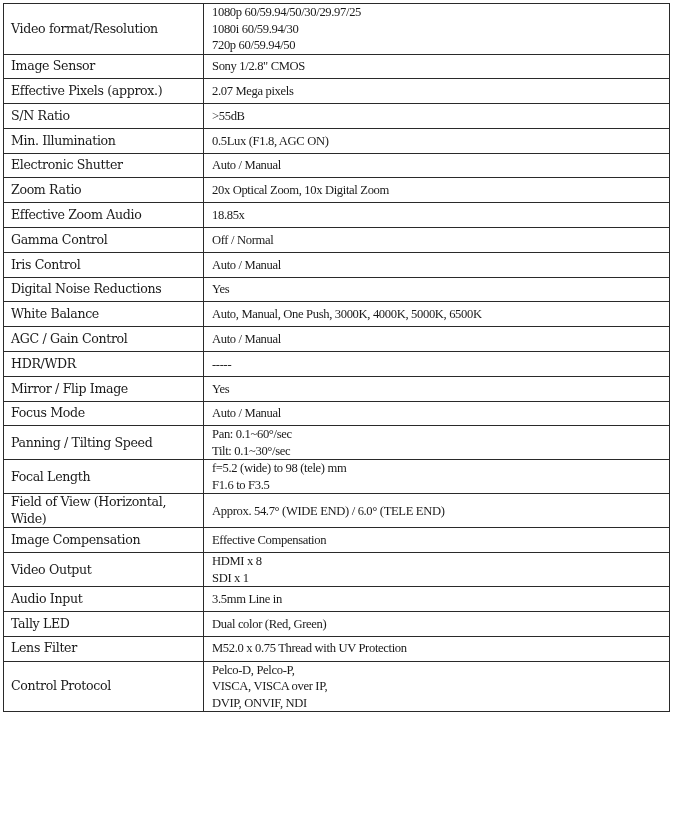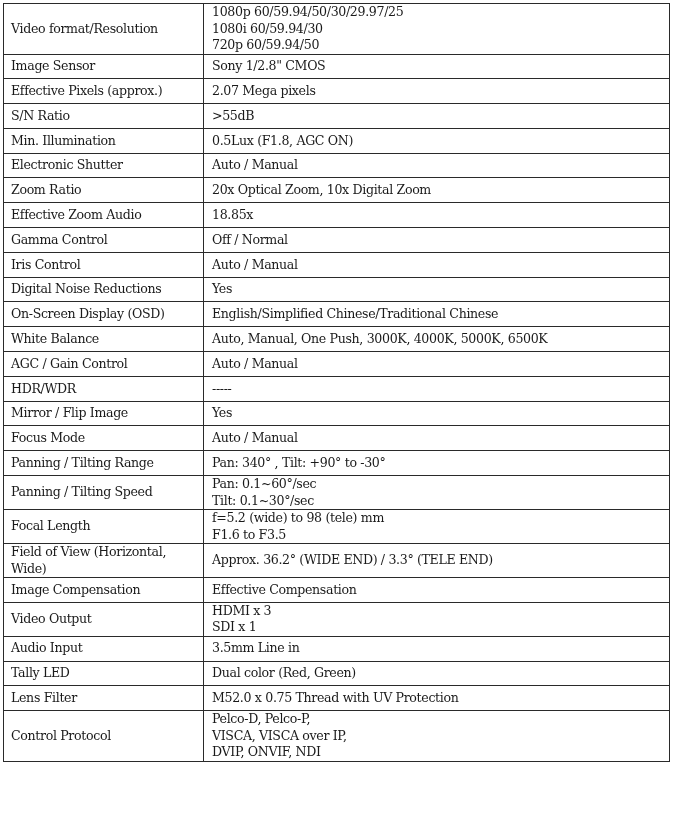--- a/index.html
+++ b/index.html
@@ -36,20 +36,21 @@
     }
     .spec-table td.label-cell {
       width: 185px;
       white-space: normal;
     }
     .spec-table td.value-cell {
       padding-left: 8px;
     }
     .line {
       display: block;
+      font-family: Liberation Serif, serif;
     }
   </style>
 </head>
 <body>
 
 <table class="spec-table">
   <tbody id="spec-body">
       <tr>
         <td class="label-cell">Video format/Resolution</td>
         <td class="value-cell">
@@ -112,26 +113,20 @@
           <span class="line">Auto / Manual</span>
         </td>
       </tr>
       <tr>
         <td class="label-cell">Digital Noise Reductions</td>
         <td class="value-cell">
           <span class="line">Yes</span>
         </td>
       </tr>
       <tr>
-        <td class="label-cell">On-Screen Display (OSD)</td>
-        <td class="value-cell">
-          <span class="line">English/Simplified Chinese/Traditional Chinese</span>
-        </td>
-      </tr>
-      <tr>
         <td class="label-cell">White Balance</td>
         <td class="value-cell">
           <span class="line">Auto, Manual, One Push, 3000K, 4000K, 5000K, 6500K</span>
         </td>
       </tr>
       <tr>
         <td class="label-cell">AGC / Gain Control</td>
         <td class="value-cell">
           <span class="line">Auto / Manual</span>
         </td>
@@ -145,58 +140,52 @@
       <tr>
         <td class="label-cell">Mirror / Flip Image</td>
         <td class="value-cell">
           <span class="line">Yes</span>
         </td>
       </tr>
       <tr>
         <td class="label-cell">Focus Mode</td>
         <td class="value-cell">
           <span class="line">Auto / Manual</span>
-        </td>
-      </tr>
-      <tr>
-        <td class="label-cell">Panning / Tilting Range</td>
-        <td class="value-cell">
-          <span class="line">Pan: 340° , Tilt: +90° to -30°</span>
         </td>
       </tr>
       <tr>
         <td class="label-cell">Panning / Tilting Speed</td>
         <td class="value-cell">
           <span class="line">Pan: 0.1~60°/sec</span>
           <span class="line">Tilt: 0.1~30°/sec</span>
         </td>
       </tr>
       <tr>
         <td class="label-cell">Focal Length</td>
         <td class="value-cell">
           <span class="line">f=5.2 (wide) to 98 (tele) mm</span>
           <span class="line">F1.6 to F3.5</span>
         </td>
       </tr>
       <tr>
         <td class="label-cell">Field of View (Horizontal, Wide)</td>
         <td class="value-cell">
-          <span class="line">Approx. 36.2° (WIDE END) / 3.3° (TELE END)</span>
+          <span class="line">Approx. 54.7° (WIDE END) / 6.0° (TELE END)</span>
         </td>
       </tr>
       <tr>
         <td class="label-cell">Image Compensation</td>
         <td class="value-cell">
           <span class="line">Effective Compensation</span>
         </td>
       </tr>
       <tr>
         <td class="label-cell">Video Output</td>
         <td class="value-cell">
-          <span class="line">HDMI x 3</span>
+          <span class="line">HDMI x 8</span>
           <span class="line">SDI x 1</span>
         </td>
       </tr>
       <tr>
         <td class="label-cell">Audio Input</td>
         <td class="value-cell">
           <span class="line">3.5mm Line in</span>
         </td>
       </tr>
       <tr>

